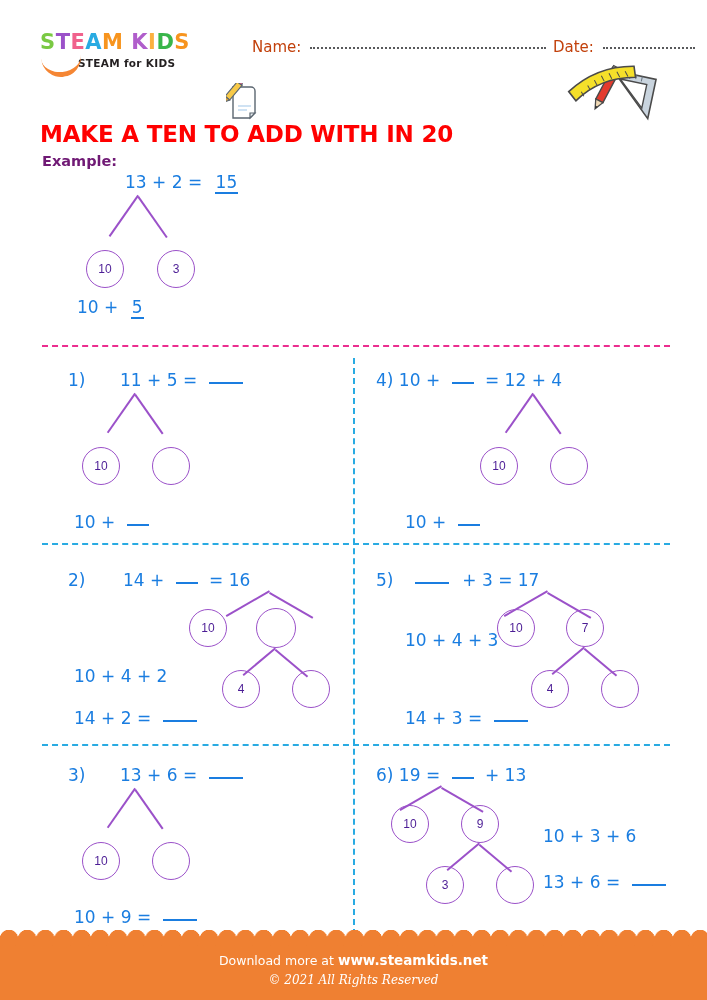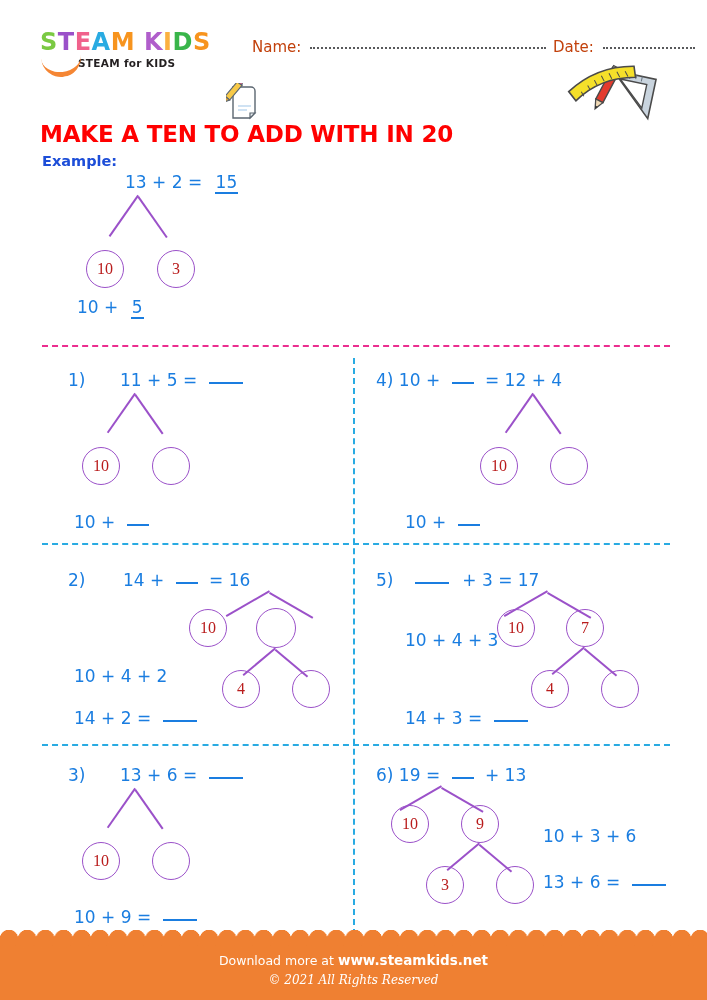--- a/index.html
+++ b/index.html
@@ -23,21 +23,21 @@
     position: absolute;
     left: 0; top: 0;
     width: 707px; height: 78px;
   }
   #logo {
     position: absolute;
     left: 40px; top: 28px;
     width: 200px; height: 48px;
   }
   #logo-word {
-    font-size: 24px;
+    font-size: 21px;
     font-weight: bold;
     letter-spacing: 0.5px;
     line-height: 28px;
     font-family: "DejaVu Sans", sans-serif;
     white-space: nowrap;
   }
   #logo-word span { display: inline-block; }
   #logo-sub {
     font-size: 10.5px;
     font-weight: bold;
@@ -102,21 +102,21 @@
     font-size: 14.5px;
     font-weight: bold;
     color: #1a6fc4;
     font-family: "DejaVu Sans", sans-serif;
   }
   #example-label {
     position: absolute;
     left: 42px; top: 153px;
     font-size: 14.5px;
     font-weight: bold;
-    color: #1d4ed8;
+    color: #701a75;
     font-family: "DejaVu Sans", sans-serif;
   }
 
   
   .mtext {
     position: absolute;
     color: #1a7de0;
     font-size: 17px;
     font-family: "DejaVu Sans", sans-serif;
     white-space: nowrap;
@@ -136,23 +136,23 @@
 
   
   .node {
     position: absolute;
     border: 1.6px solid #9b51c9;
     border-radius: 50%;
     box-sizing: border-box;
     display: flex;
     align-items: center;
     justify-content: center;
-    color: #b91c1c;
-    font-size: 16px;
-    font-family: Liberation Serif, serif;
+    color: #4c1d95;
+    font-size: 12px;
+    font-family: Liberation Sans, sans-serif;
     background: transparent;
   }
   .n38 { width: 38px; height: 38px; }
   .n40 { width: 40px; height: 40px; }
   .branch {
     position: absolute;
     background: #9b51c9;
     height: 1.6px;
     transform-origin: 0 0;
   }

